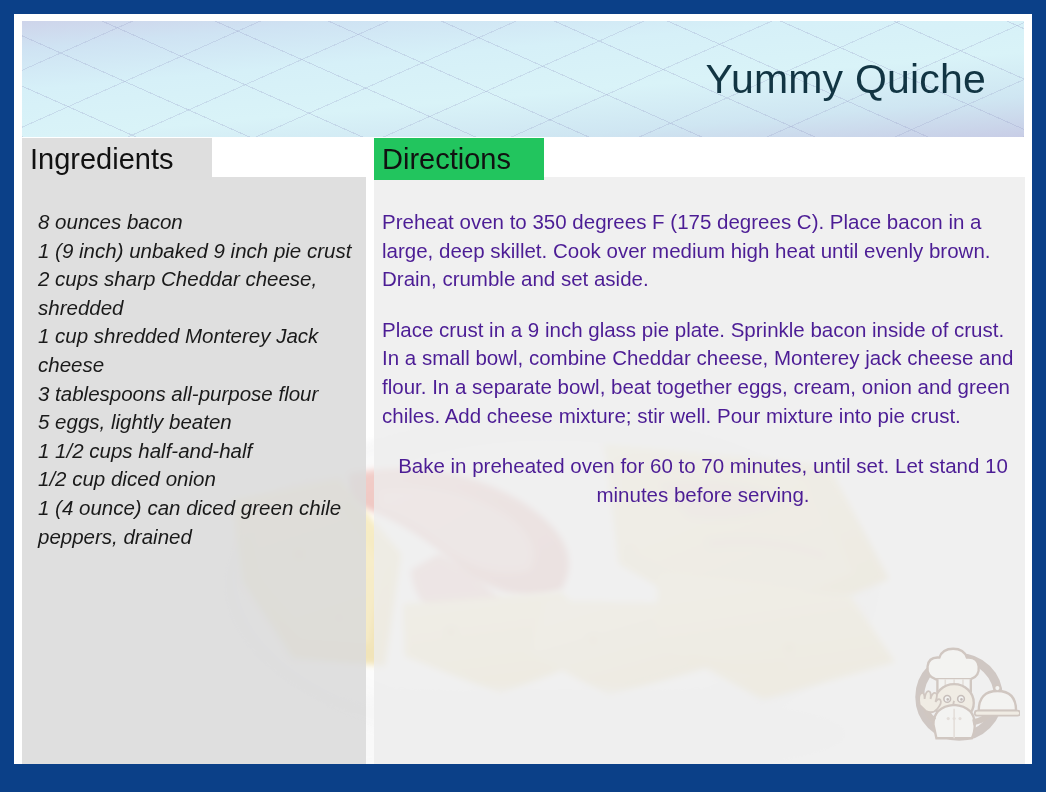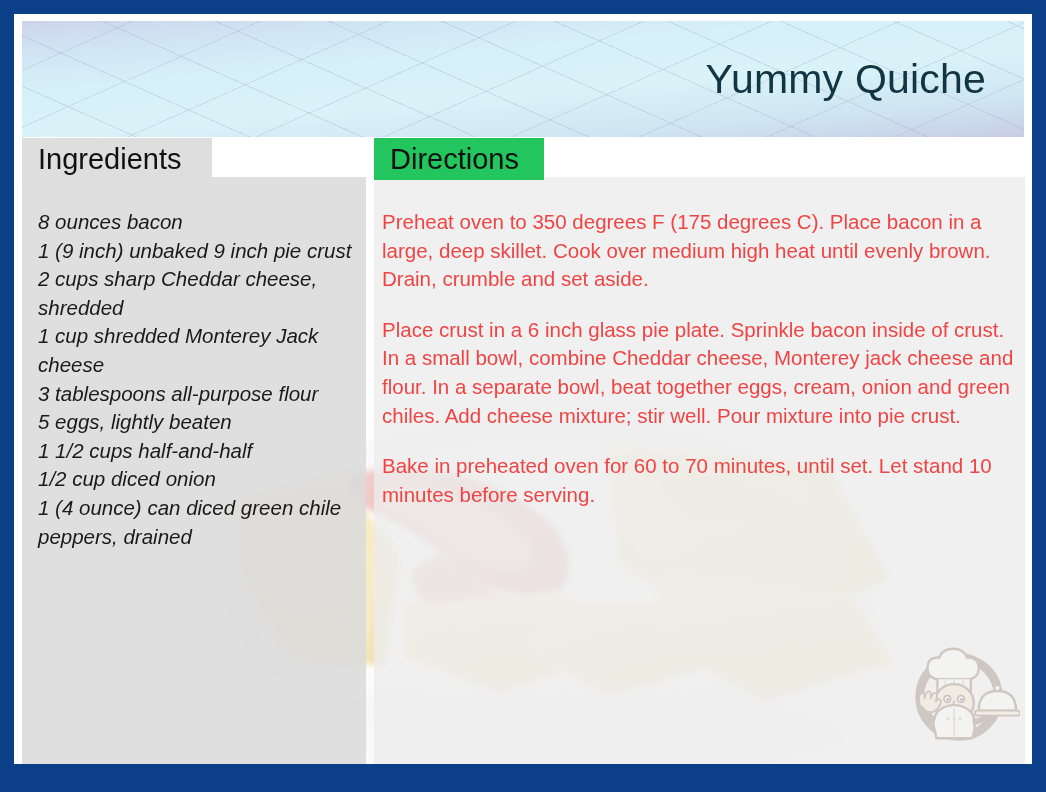--- a/index.html
+++ b/index.html
@@ -96,21 +96,21 @@
     width: 651px;
     height: 587px;
     background: rgba(236,236,236,0.80);
   }
 
   
   .tab {
     position: absolute;
     background: #dedede;
     height: 42px;
-    padding: 0 14px 0 16px;
+    padding: 0 14px 0 8px;
     box-sizing: border-box;
     display: flex;
     align-items: center;
   }
   #ingredients-tab {
     left: 8px;
     top: 124px;
     width: 190px;
   }
   #directions-tab {
@@ -139,27 +139,28 @@
     font-style: italic;
   }
 
   #directions-body {
     position: absolute;
     left: 368px;
     top: 194px;
     width: 642px;
     font-size: 20.5px;
     line-height: 28.6px;
-    color: #ef4444;
+    color: #4c1d95;
   }
   #directions-body p {
     margin: 0 0 22px 0;
   }
   #directions-body p:last-child {
     margin-bottom: 16px;
+    text-align: center;
   }
 
   
   #chef-logo {
     position: absolute;
     right: 12px;
     bottom: 12px;
     width: 118px;
     height: 118px;
     opacity: 0.30;
@@ -255,21 +256,21 @@
 1 1/2 cups half-and-half
 1/2 cup diced onion
 1 (4 ounce) can diced green chile peppers, drained</div>
 
     <div id="directions-panel"></div>
     <div id="directions-tab" class="tab">
       <span class="tab-label">Directions</span>
     </div>
     <div id="directions-body">
       <p>Preheat oven to 350 degrees F (175 degrees C). Place bacon in a large, deep skillet. Cook over medium high heat until evenly brown. Drain, crumble and set aside.</p>
-      <p>Place crust in a 6 inch glass pie plate. Sprinkle bacon inside of crust. In a small bowl, combine Cheddar cheese, Monterey jack cheese and flour. In a separate bowl, beat together eggs, cream, onion and green chiles. Add cheese mixture; stir well. Pour mixture into pie crust.</p>
+      <p>Place crust in a 9 inch glass pie plate. Sprinkle bacon inside of crust. In a small bowl, combine Cheddar cheese, Monterey jack cheese and flour. In a separate bowl, beat together eggs, cream, onion and green chiles. Add cheese mixture; stir well. Pour mixture into pie crust.</p>
       <p>Bake in preheated oven for 60 to 70 minutes, until set. Let stand 10 minutes before serving.</p>
     </div>
 
     <svg id="chef-logo" viewBox="0 0 120 120" aria-hidden="true">
       <g fill="none" stroke="#7a5c4e" stroke-width="2.4">
 
         <circle cx="58" cy="64" r="40" stroke="#7a5c4e" stroke-width="9" opacity="0.9"></circle>
 
         <path d="M34 46 q-9 -3 -8 -13 q1 -10 12 -9 q3 -9 14 -9 q11 0 14 9 q11 -1 12 9 q1 10 -8 13 Z" fill="#fdfbf6" stroke="#8a6a57"></path>
         <path d="M36 46 L36 58 Q52 63 70 58 L70 46" fill="#fdfbf6" stroke="#8a6a57"></path>

